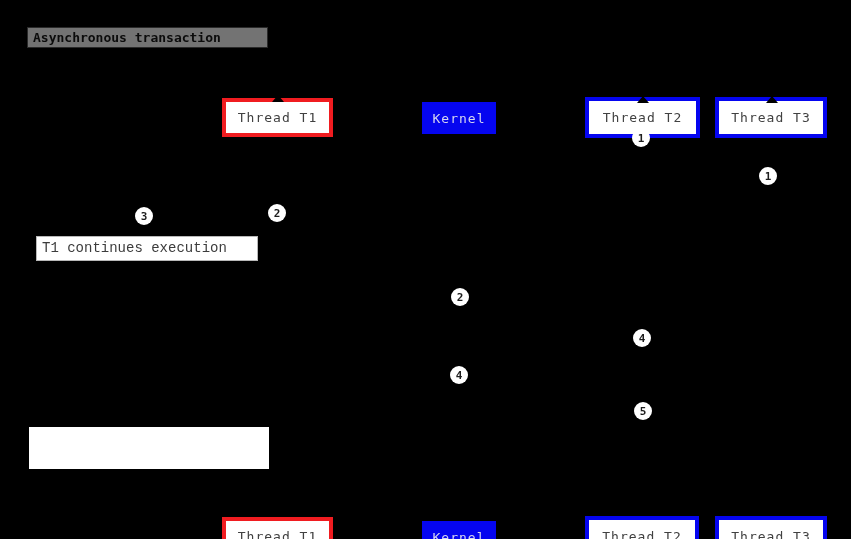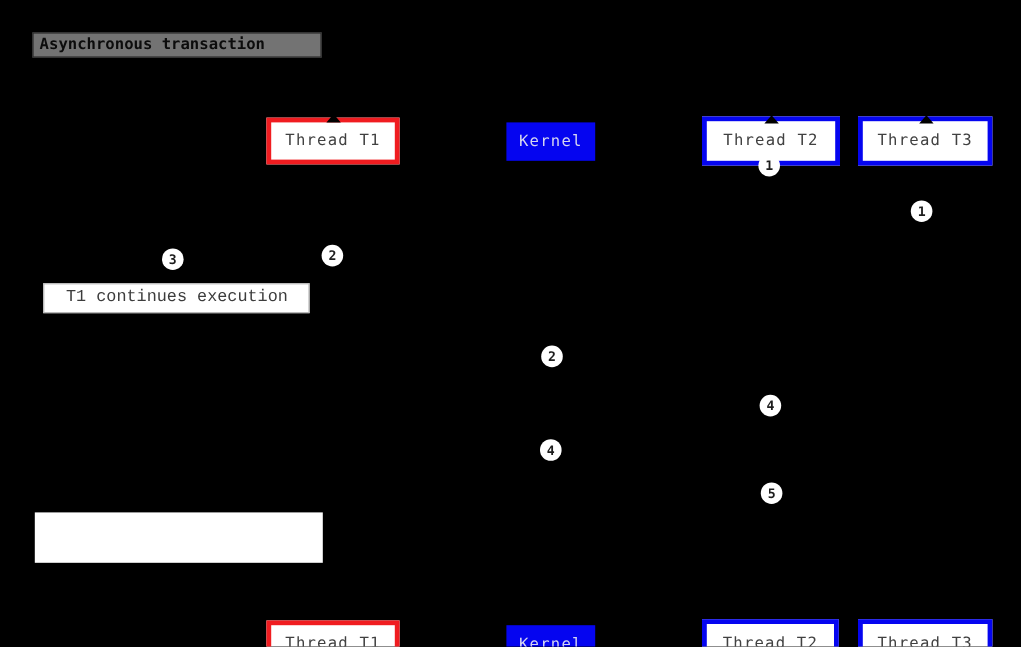--- a/index.html
+++ b/index.html
@@ -86,21 +86,21 @@
     border: 1px solid #b8b8b8;
     font-family: "Liberation Mono", monospace;
     font-size: 14px;
     color: var(--note-text, #3c3c3c);
     white-space: nowrap;
   }
   .note-t1 {
     left: 36px; top: 236px;
     width: 222px; height: 25px;
     line-height: 23px;
-    padding-left: 18px;
+    padding-left: 5px;
   }
   .note-empty {
     left: 29px; top: 427px;
     width: 240px; height: 42px;
     border: none;
   }
 
   
   .marker {
     position: absolute;

